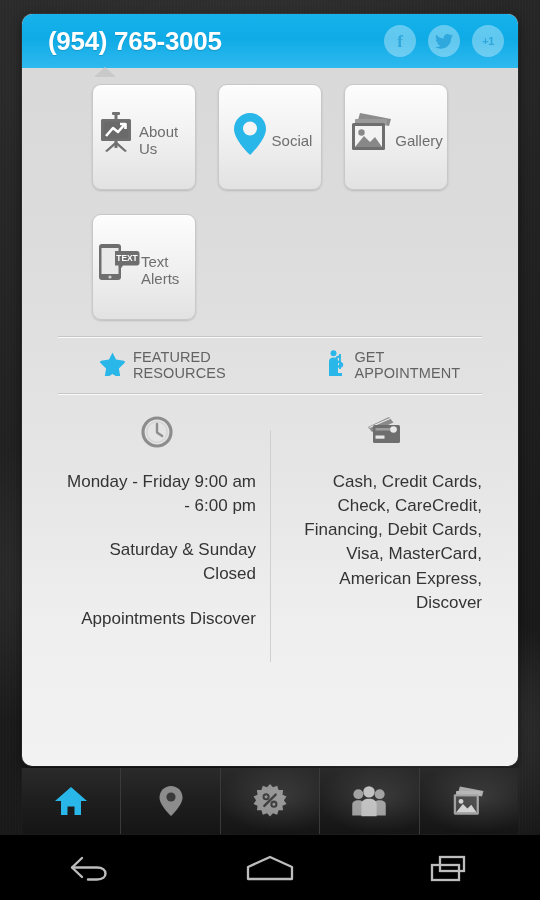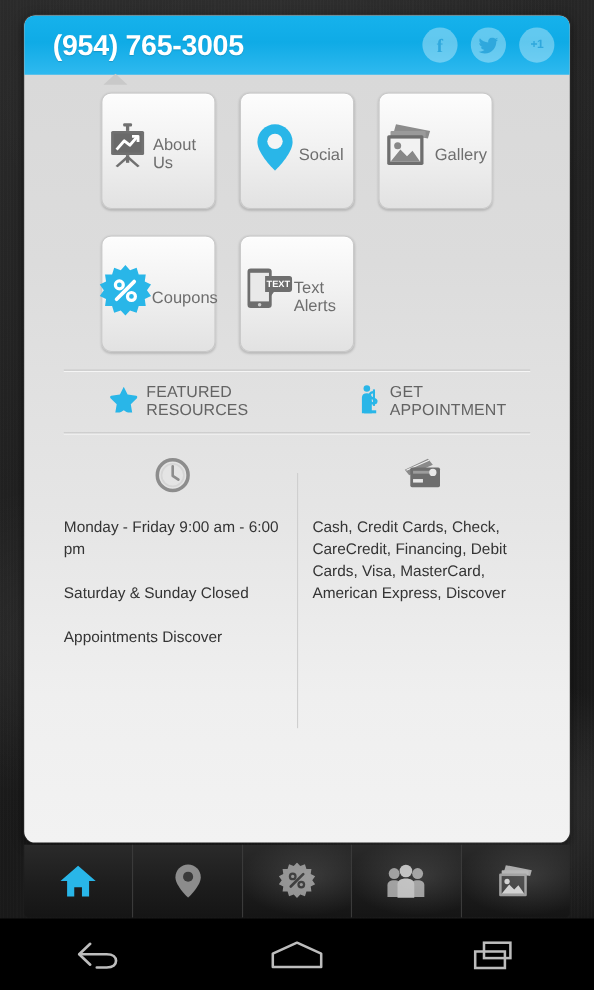--- a/index.html
+++ b/index.html
@@ -115,21 +115,21 @@
 
   
   .info {
     display: flex;
     margin: 18px 0 0 0;
     padding: 0 22px;
     position: relative;
   }
   .col { flex: 1; padding: 0 14px; }
   .col-icon { height: 40px; display: flex; align-items: center; justify-content: center; margin-bottom: 18px; }
-  .col-text { font-size: 14px; color: #343434; line-height: 1.42; }
+  .col-text { font-size: 17px; color: #343434; line-height: 1.42; text-align: right; }
   .col-text p { margin-bottom: 20px; }
   .col-text p:last-child { margin-bottom: 0; }
   .vdivider {
     position: absolute;
     left: 248px; top: 18px;
     width: 1px; height: 232px;
     background: #cfcfcf;
   }
 
   
@@ -227,31 +227,20 @@
           <rect x="6" y="8" width="32" height="6" rx="1" fill="#9a9a9a"></rect>
           <rect x="3" y="12" width="33" height="27" rx="1.5" fill="#6e6e6e"></rect>
           <rect x="6" y="15" width="27" height="21" fill="#f2f2f2"></rect>
           <circle cx="12.5" cy="21.5" r="3.2" fill="#888888"></circle>
           <path d="M6 36 L15 25 L21 31 L26 26 L33 36 Z" fill="#888888"></path>
         </svg>
       </div>
       <div class="tile-label">Gallery</div>
     </div>
 
-    <div class="tile">
-      <div class="tile-icon">
-        <svg width="48" height="48" viewBox="0 0 48 48">
-          <path fill="#29b6e8" d="M24 0 L28.2 4.6 L34.2 2.4 L36.1 8.6 L42.5 8.6 L41.6 15 L47.3 17.7 L43.6 22.9 L47.3 28.1 L41.6 30.8 L42.5 37.2 L36.1 37.2 L34.2 43.4 L28.2 41.2 L24 45.8 L19.8 41.2 L13.8 43.4 L11.9 37.2 L5.5 37.2 L6.4 30.8 L0.7 28.1 L4.4 22.9 L0.7 17.7 L6.4 15 L5.5 8.6 L11.9 8.6 L13.8 2.4 L19.8 4.6 Z"></path>
-          <path d="M16 31 L32 15" stroke="#ffffff" stroke-width="3.4" stroke-linecap="round"></path>
-          <circle cx="18.5" cy="18" r="3.6" fill="none" stroke="#ffffff" stroke-width="2.9"></circle>
-          <circle cx="29.5" cy="28.5" r="3.6" fill="none" stroke="#ffffff" stroke-width="2.9"></circle>
-        </svg>
-      </div>
-      <div class="tile-label">Coupons</div>
-    </div>
 
     <div class="tile">
       <div class="tile-icon">
         <svg width="48" height="44" viewBox="0 0 48 44">
           <rect x="6" y="3" width="22" height="36" rx="3" fill="#6e6e6e"></rect>
           <rect x="8.5" y="7" width="17" height="26" fill="#e9e9e9"></rect>
           <circle cx="17" cy="36" r="1.6" fill="#d0d0d0"></circle>
           <path d="M22 10 L44 10 C45.6 10 46.5 11 46.5 12.4 L46.5 22 C46.5 23.4 45.6 24.4 44 24.4 L30 24.4 L26 30 L26.5 24.4 L22 24.4 Z" fill="#6e6e6e"></path>
           <text x="34" y="20" font-family="Liberation Sans, sans-serif" font-size="8.4" font-weight="bold" fill="#ffffff" text-anchor="middle">TEXT</text>
         </svg>

